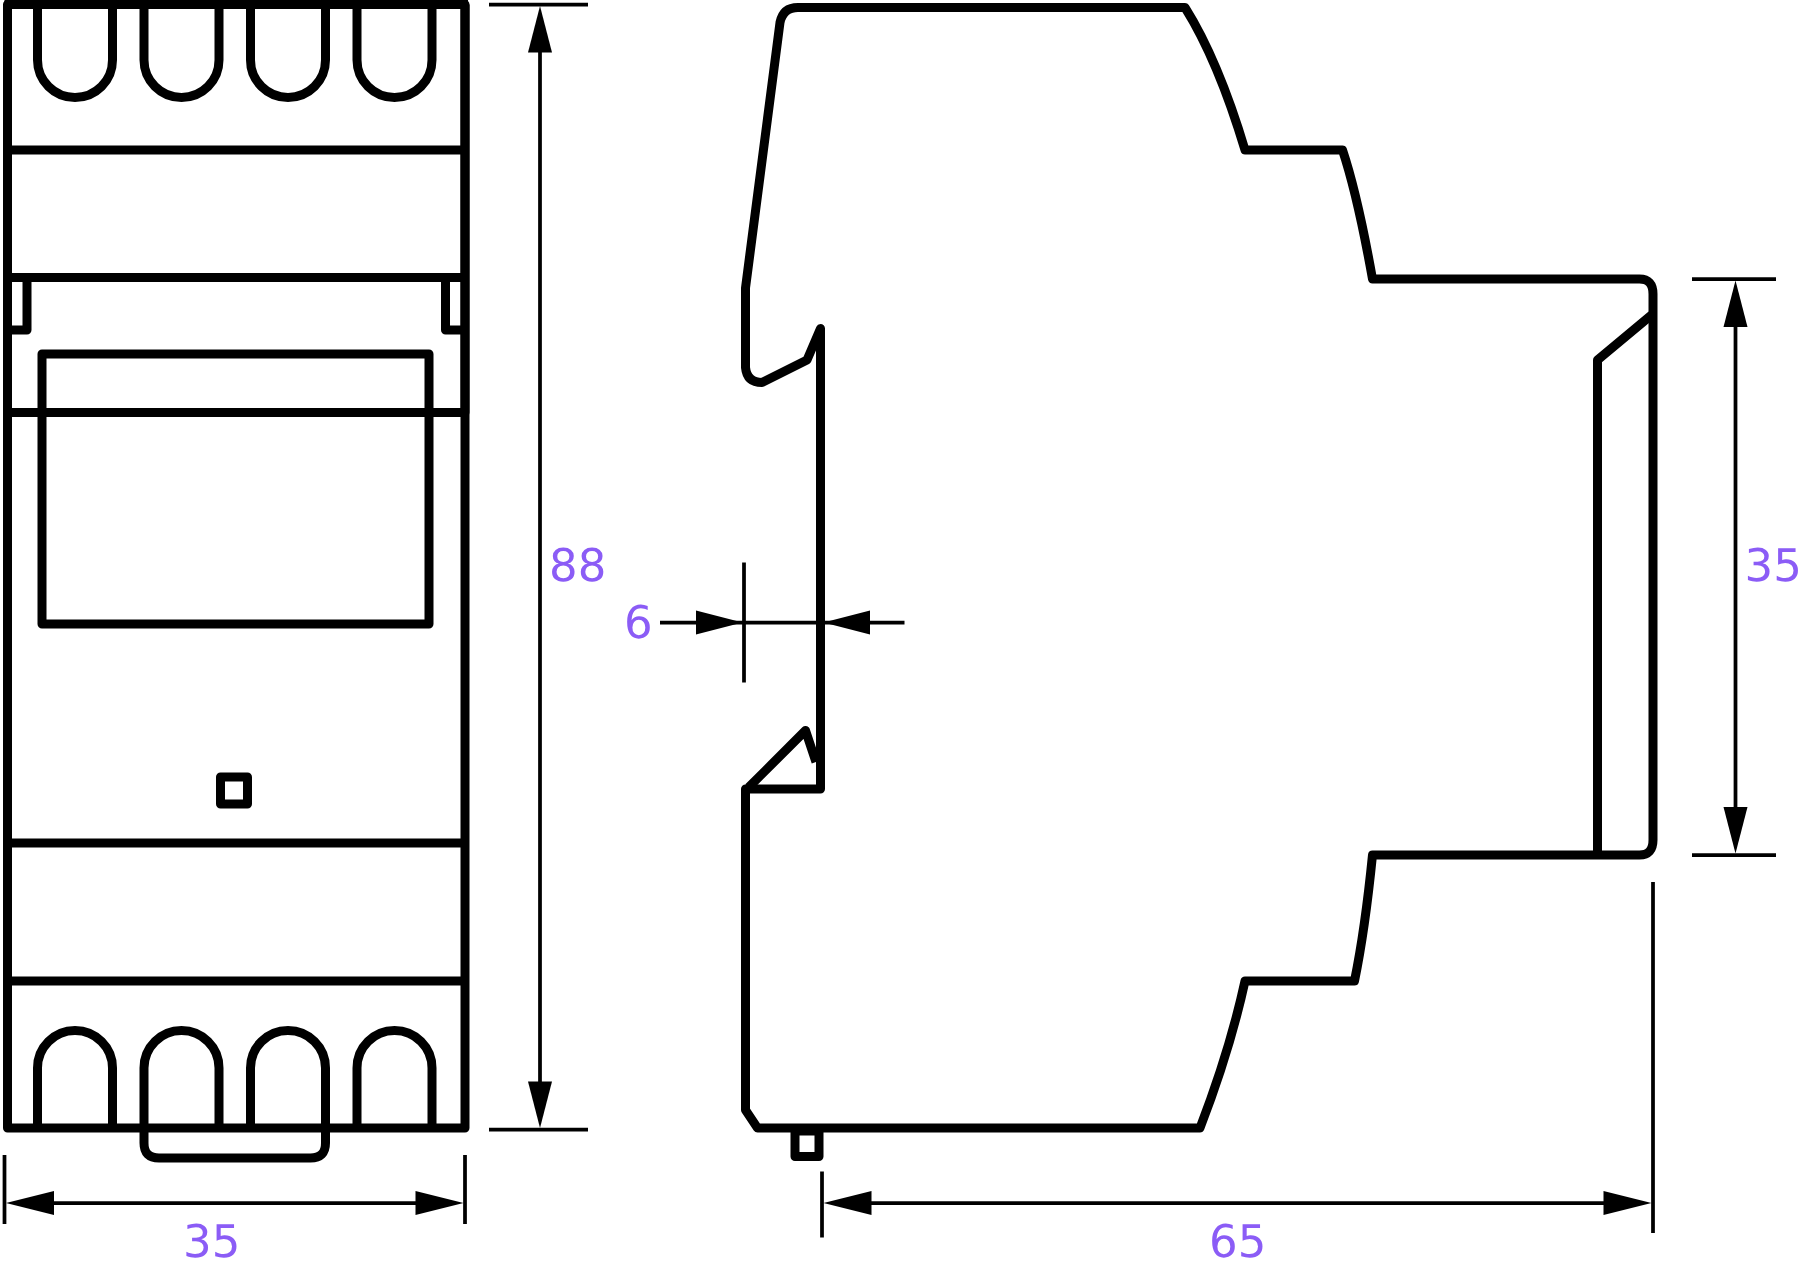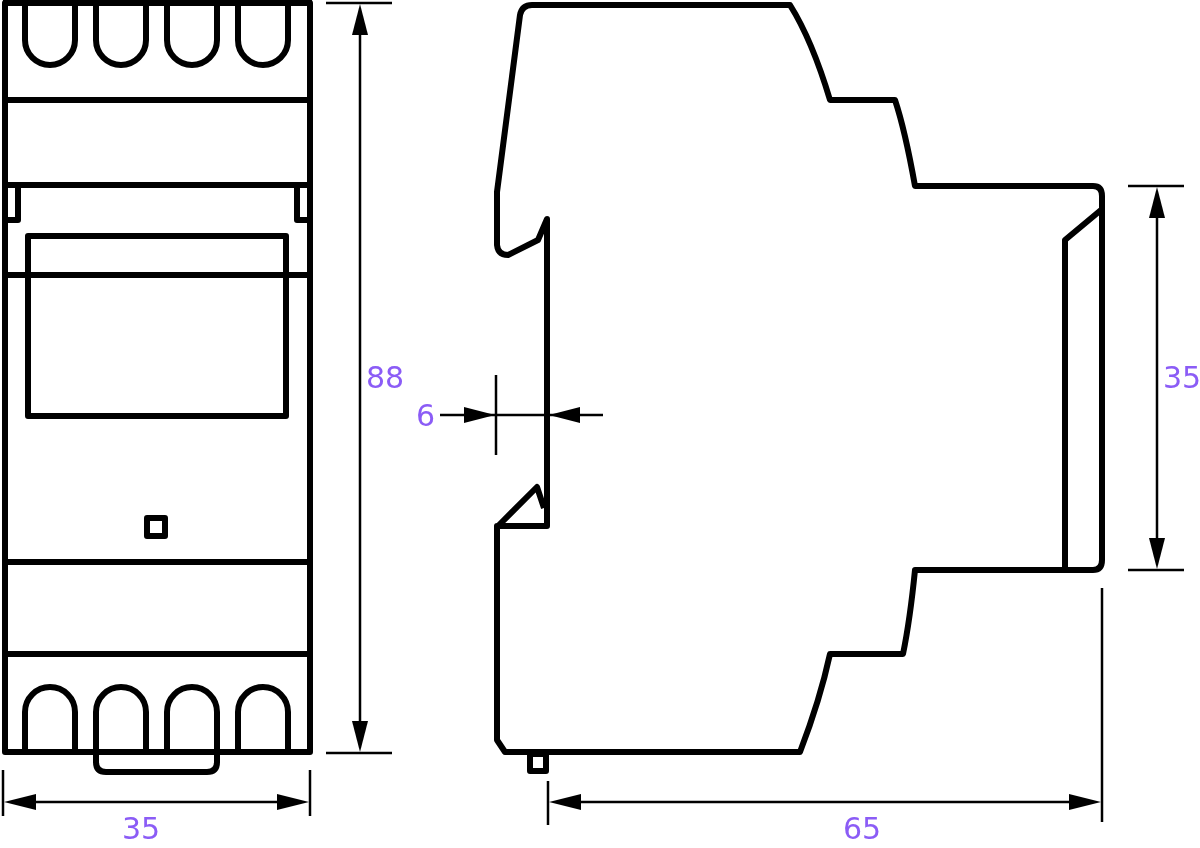--- a/index.html
+++ b/index.html
@@ -94,15 +94,15 @@
     <line class="thin" x1="548" y1="781" x2="548" y2="825"></line>
     <line class="thin" x1="1102" y1="588" x2="1102" y2="822"></line>
     <line class="thin" x1="575" y1="802" x2="1075" y2="802"></line>
     <polygon class="arrow" points="549,802 581,794 581,810"></polygon>
     <polygon class="arrow" points="1101,802 1069,794 1069,810"></polygon>
   </g>
 </svg>
 
 <div class="label" style="left:366px; top:363px;">88</div>
 <div class="label" style="left:122px; top:814px;">35</div>
-<div class="label" style="left:806px; top:814px;margin-left:37px;">65</div>
+<div class="label" style="left:806px; top:814px;">65</div>
 <div class="label" style="left:1163px; top:363px;">35</div>
 <div class="label" style="left:416px; top:401px;">6</div>
 
 </body></html>

